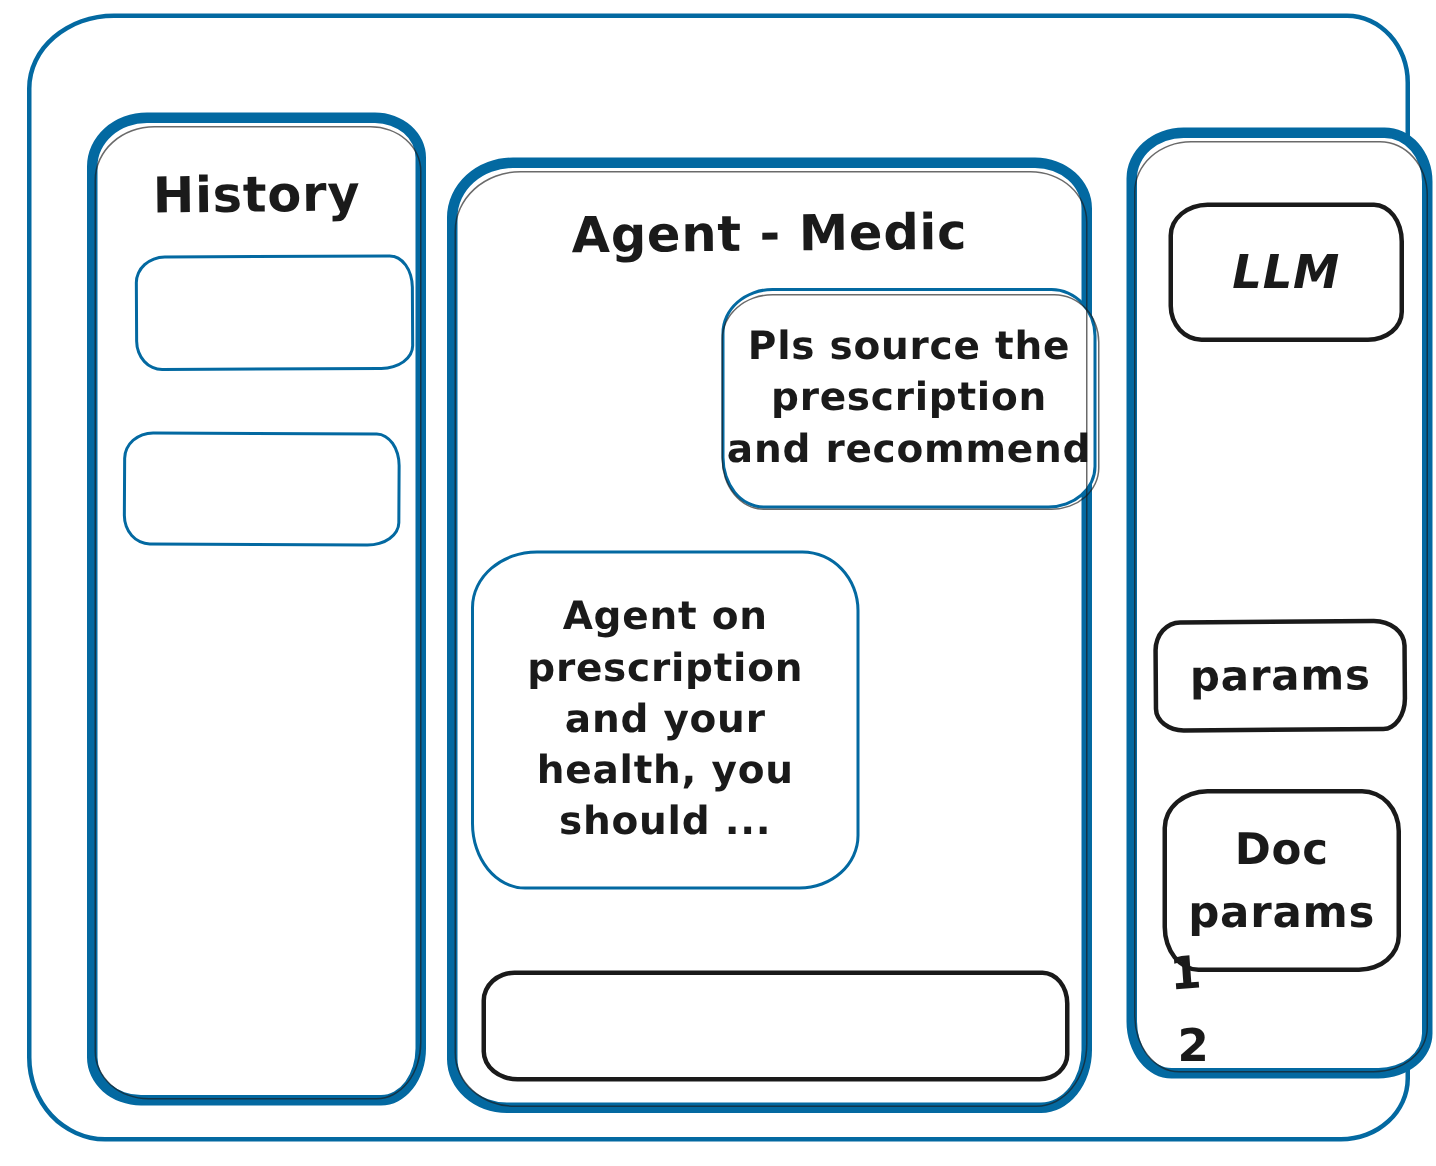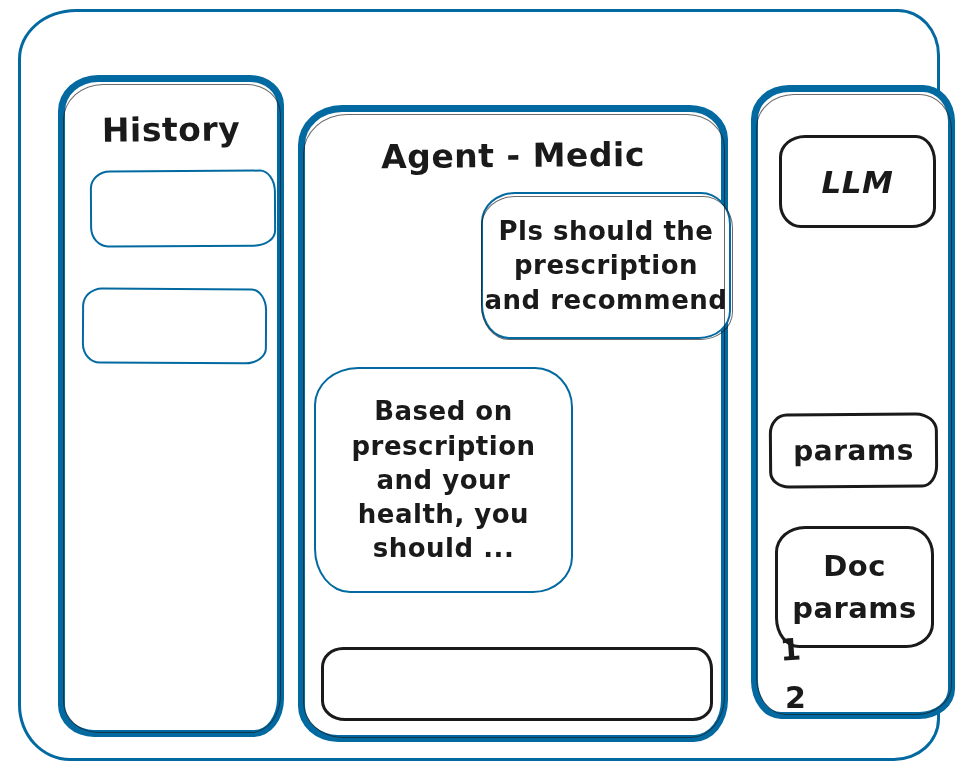--- a/index.html
+++ b/index.html
@@ -132,25 +132,25 @@
 
   <aside class="sketch history-panel dbl">
     <h2 class="abs txt history-title">History</h2>
     <div class="sketch hist-box hb1"></div>
     <div class="sketch hist-box hb2"></div>
   </aside>
 
   <main class="sketch chat-panel dbl">
     <h1 class="abs txt chat-title">Agent - Medic</h1>
 
-    <div class="sketch bubble bubble-user center txt dbl">Pls should the
+    <div class="sketch bubble bubble-user center txt dbl">Pls source the
 prescription
 and recommend</div>
 
-    <div class="sketch bubble bubble-assistant center txt">Based on
+    <div class="sketch bubble bubble-assistant center txt">Agent on
 prescription
 and your
 health, you
 should ...</div>
 
     <input type="text" class="chat-input" value="" style="">
   </main>
 
   <aside class="sketch tools-panel dbl">
     <button class="tool-btn btn-llm">LLM</button>

